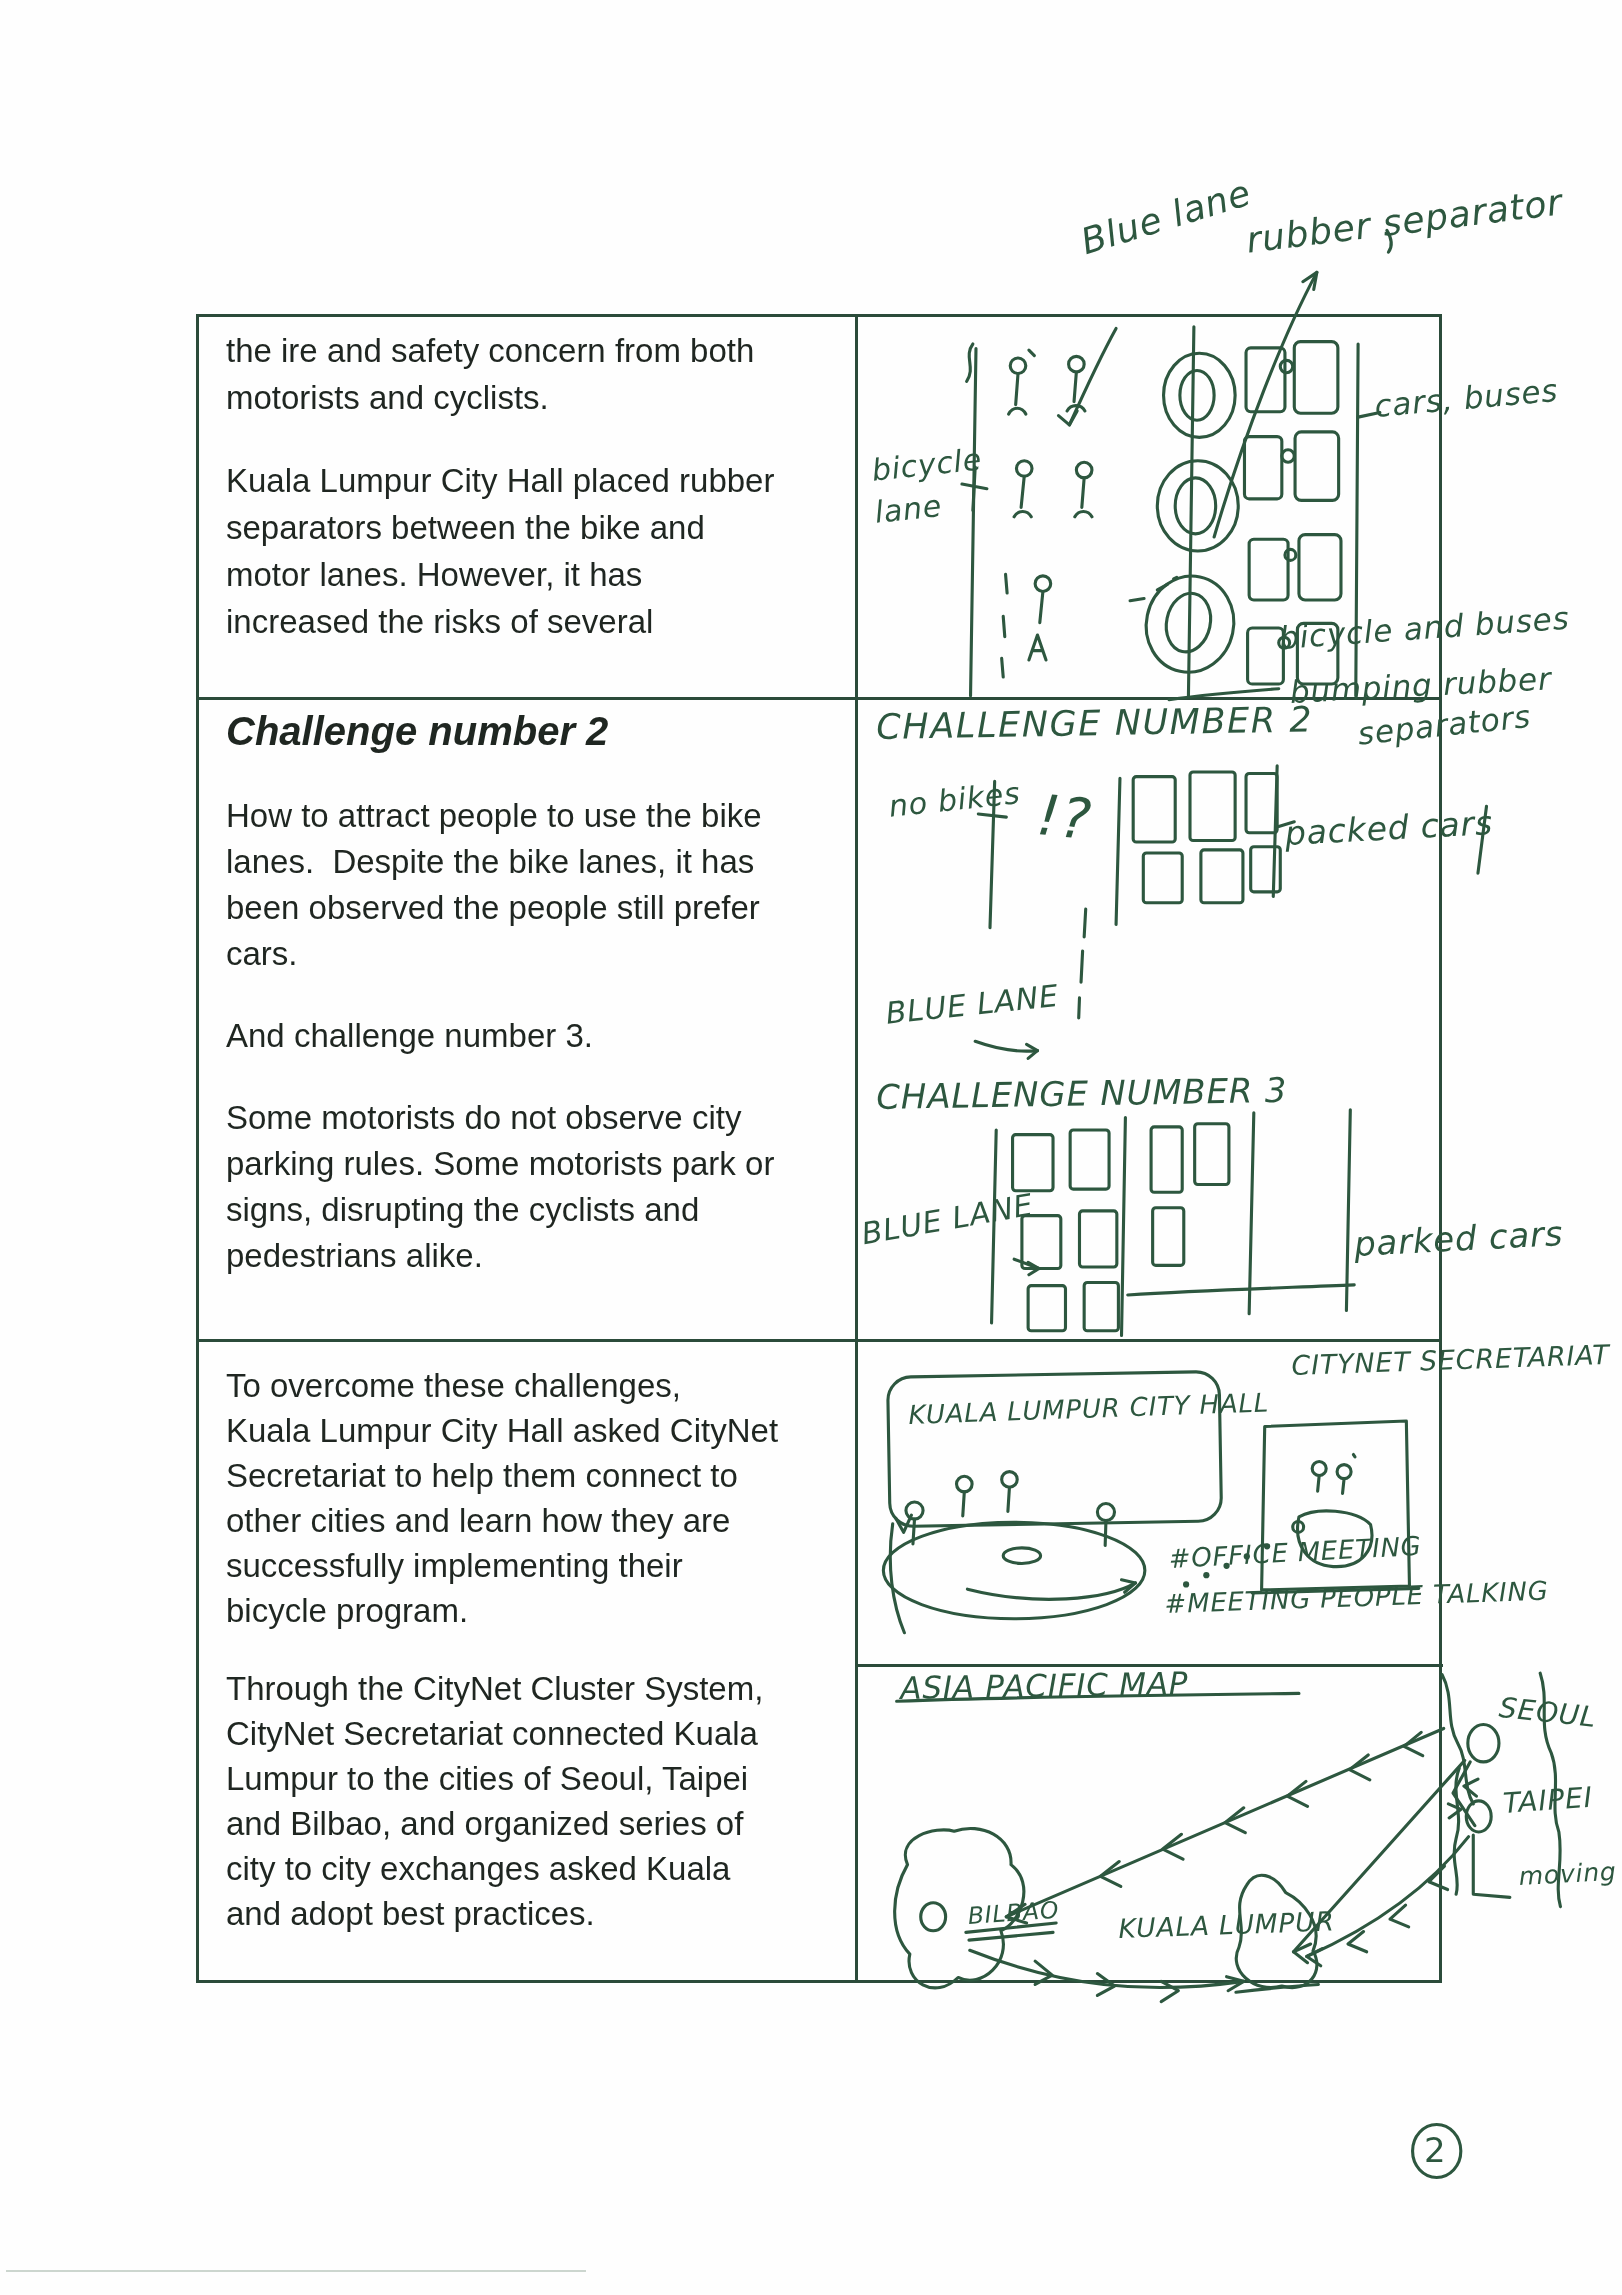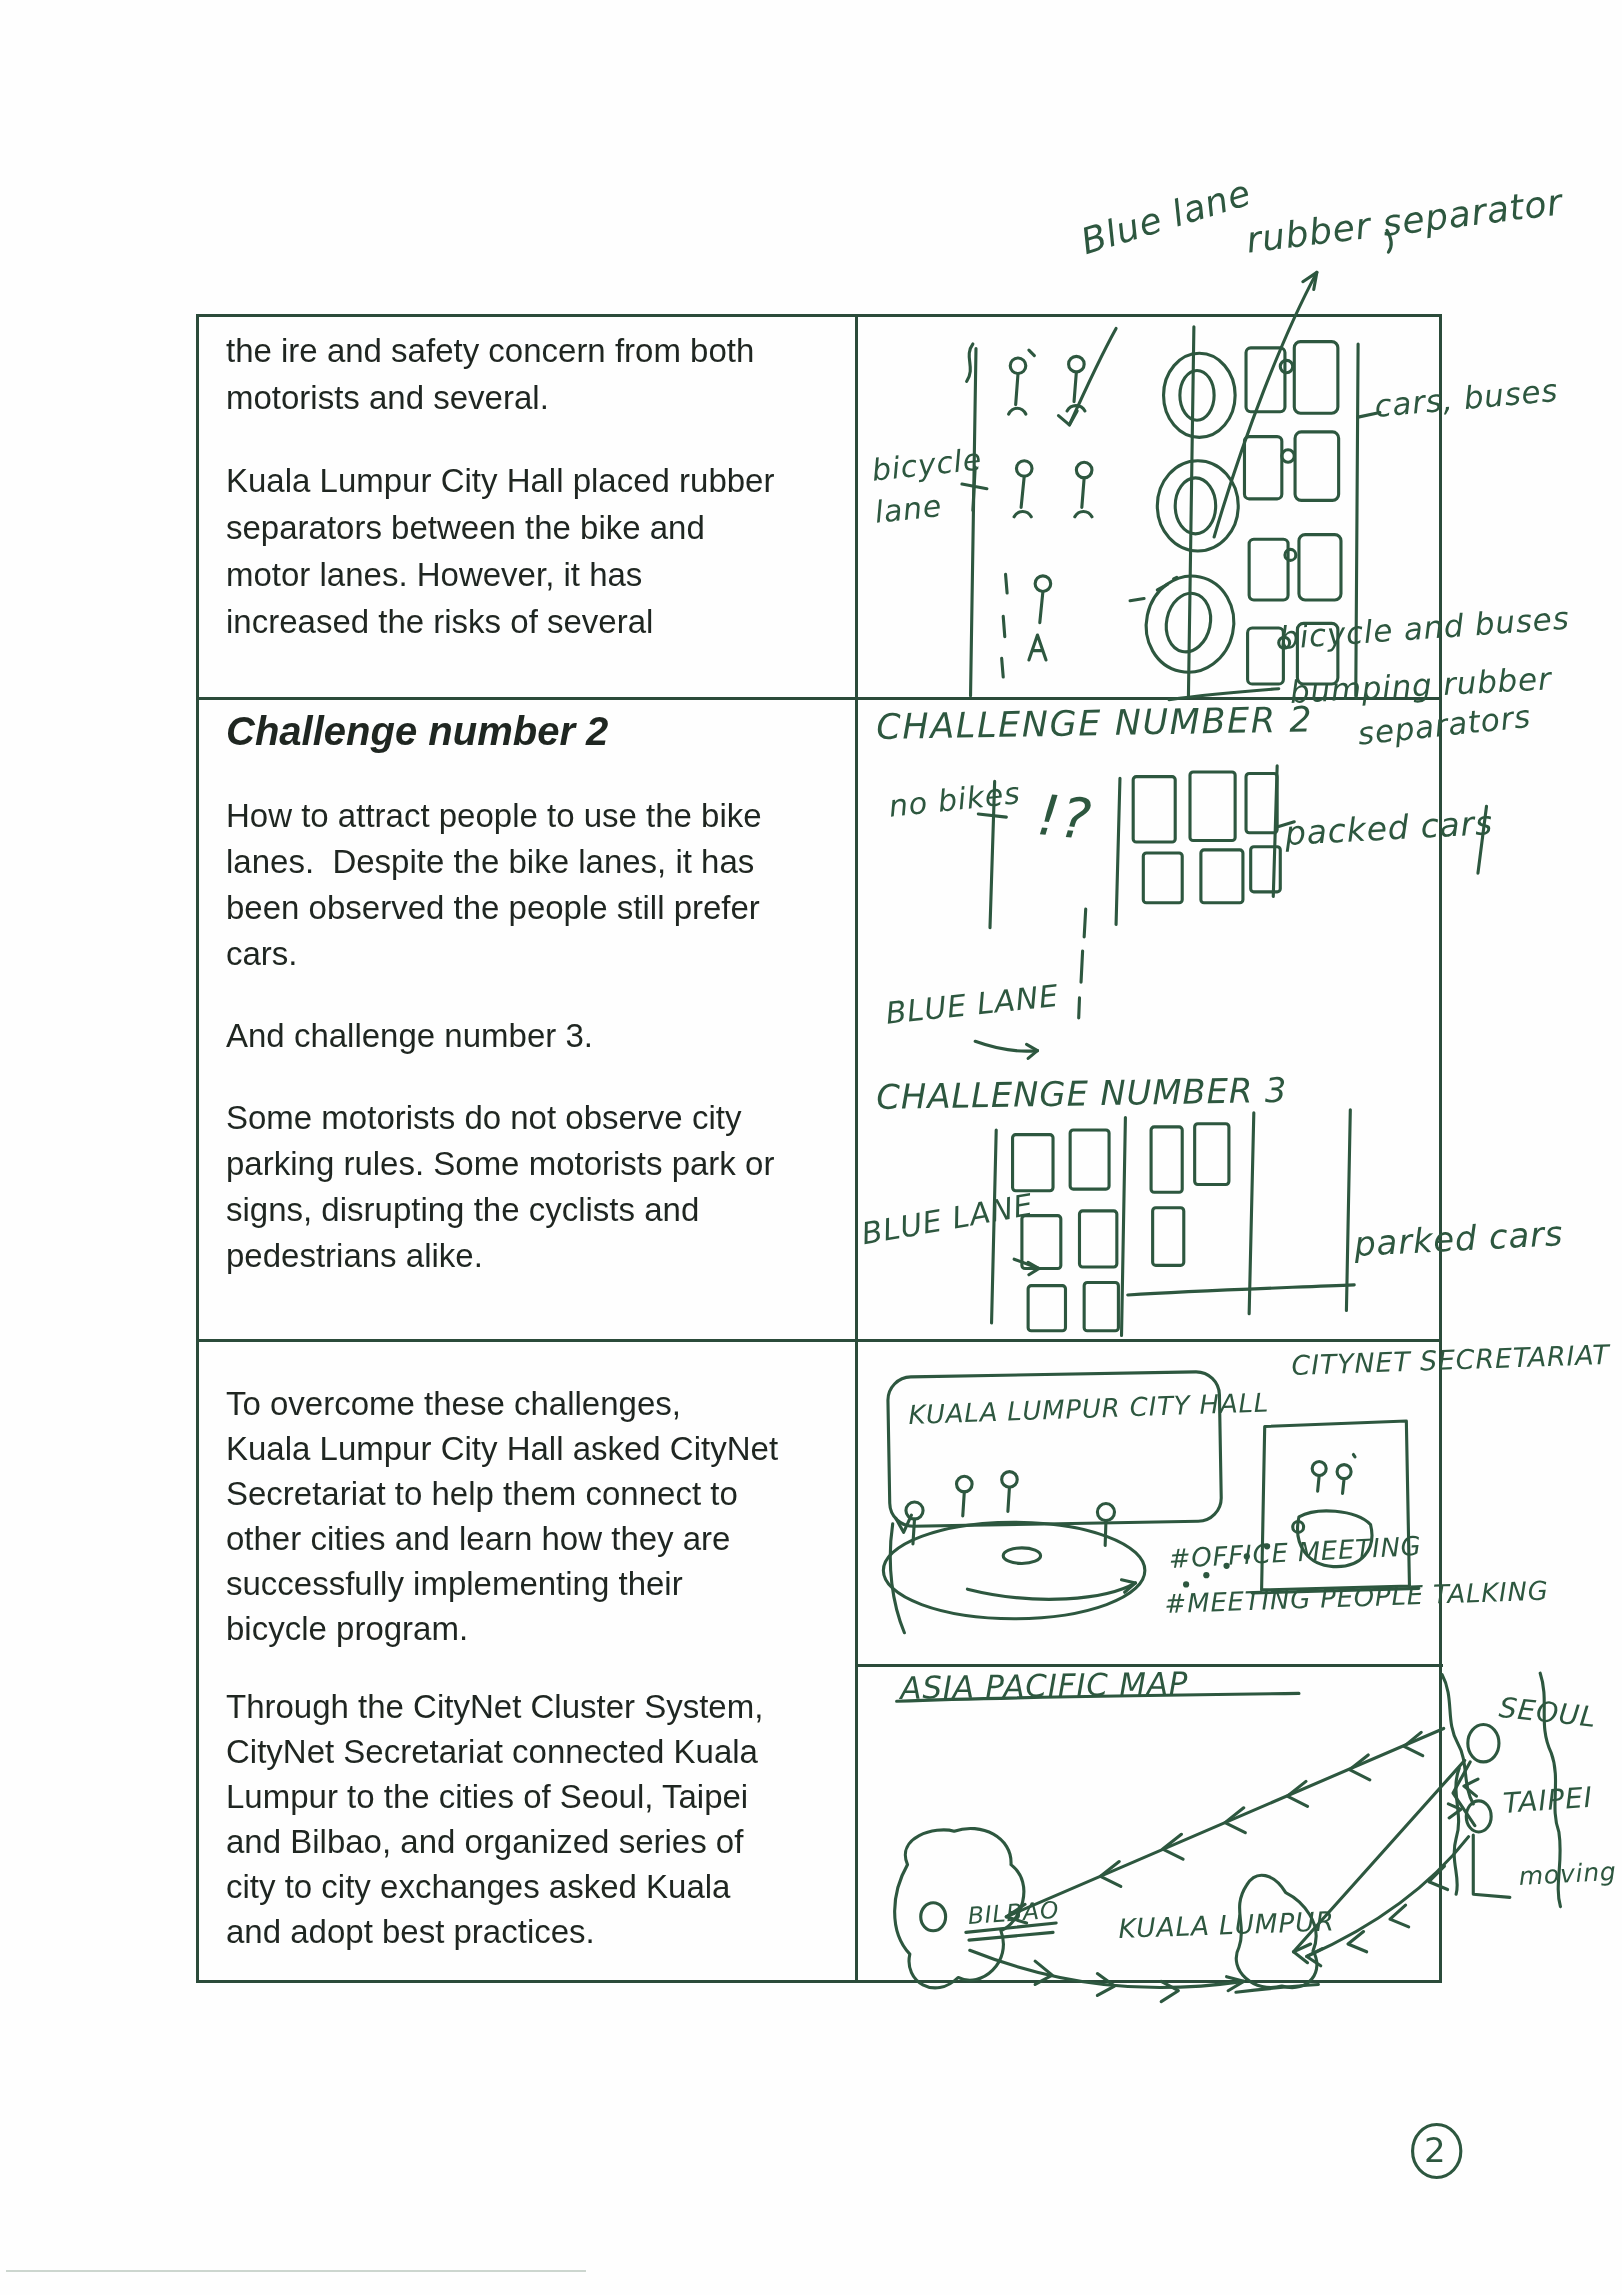--- a/index.html
+++ b/index.html
@@ -34,21 +34,21 @@
   <div class="bline" style="left:196px;top:314px;width:3.1px;height:1669px;"></div>
   <div class="bline" style="left:1439px;top:314px;width:3.1px;height:1669px;"></div>
   <div class="bline" style="left:855px;top:314px;width:3.1px;height:1669px;"></div>
   <div class="bline" style="left:196px;top:697px;width:1246px;height:3.1px;"></div>
   <div class="bline" style="left:196px;top:1339px;width:1246px;height:3.1px;"></div>
   <div class="bline" style="left:855px;top:1664px;width:588px;height:3.1px;"></div>
 
   <div class="cell" style="top:314px;height:383px;line-height:47px;">
     <div class="block">
         <div class="tline">the ire and safety concern from both</div>
-        <div class="tline">motorists and several.</div>
+        <div class="tline">motorists and cyclists.</div>
       </div>
     <div class="block">
         <div class="tline">Kuala Lumpur City Hall placed rubber</div>
         <div class="tline">separators between the bike and</div>
         <div class="tline">motor lanes. However, it has</div>
         <div class="tline">increased the risks of several</div>
       </div>
   </div>
   <div class="cell" style="top:697px;height:641px;padding-top:11px;">
     <div class="heading">Challenge number 2</div>
@@ -61,21 +61,21 @@
     <div class="block">
         <div class="tline">And challenge number 3.</div>
       </div>
     <div class="block">
         <div class="tline">Some motorists do not observe city</div>
         <div class="tline">parking rules. Some motorists park or</div>
         <div class="tline">signs, disrupting the cyclists and</div>
         <div class="tline">pedestrians alike.</div>
       </div>
   </div>
-  <div class="cell" style="top:1339px;height:641px;padding-top:42px;line-height:45px;">
+  <div class="cell" style="top:1339px;height:641px;padding-top:24px;line-height:45px;">
     <div class="block" style="margin-bottom:33px;">
         <div class="tline">To overcome these challenges,</div>
         <div class="tline">Kuala Lumpur City Hall asked CityNet</div>
         <div class="tline">Secretariat to help them connect to</div>
         <div class="tline">other cities and learn how they are</div>
         <div class="tline">successfully implementing their</div>
         <div class="tline">bicycle program.</div>
       </div>
     <div class="block">
         <div class="tline">Through the CityNet Cluster System,</div>

